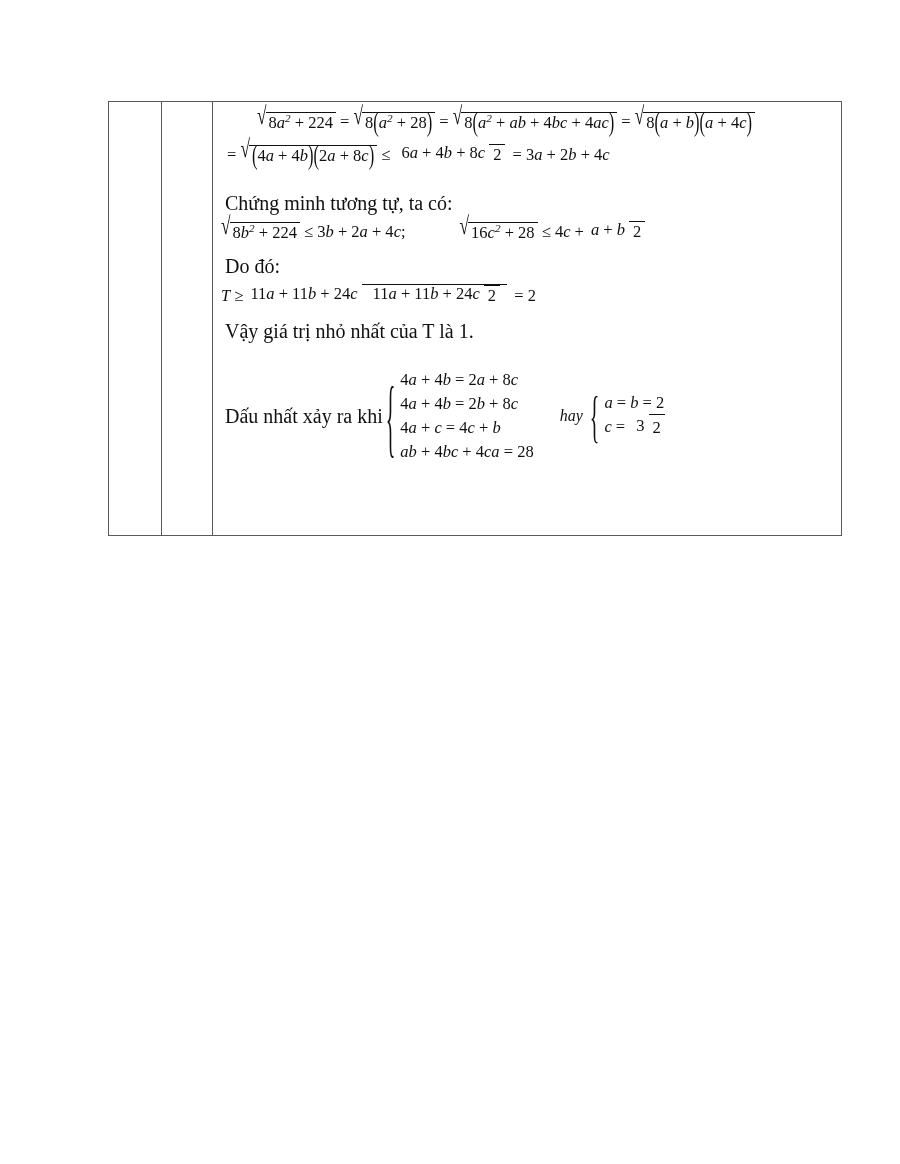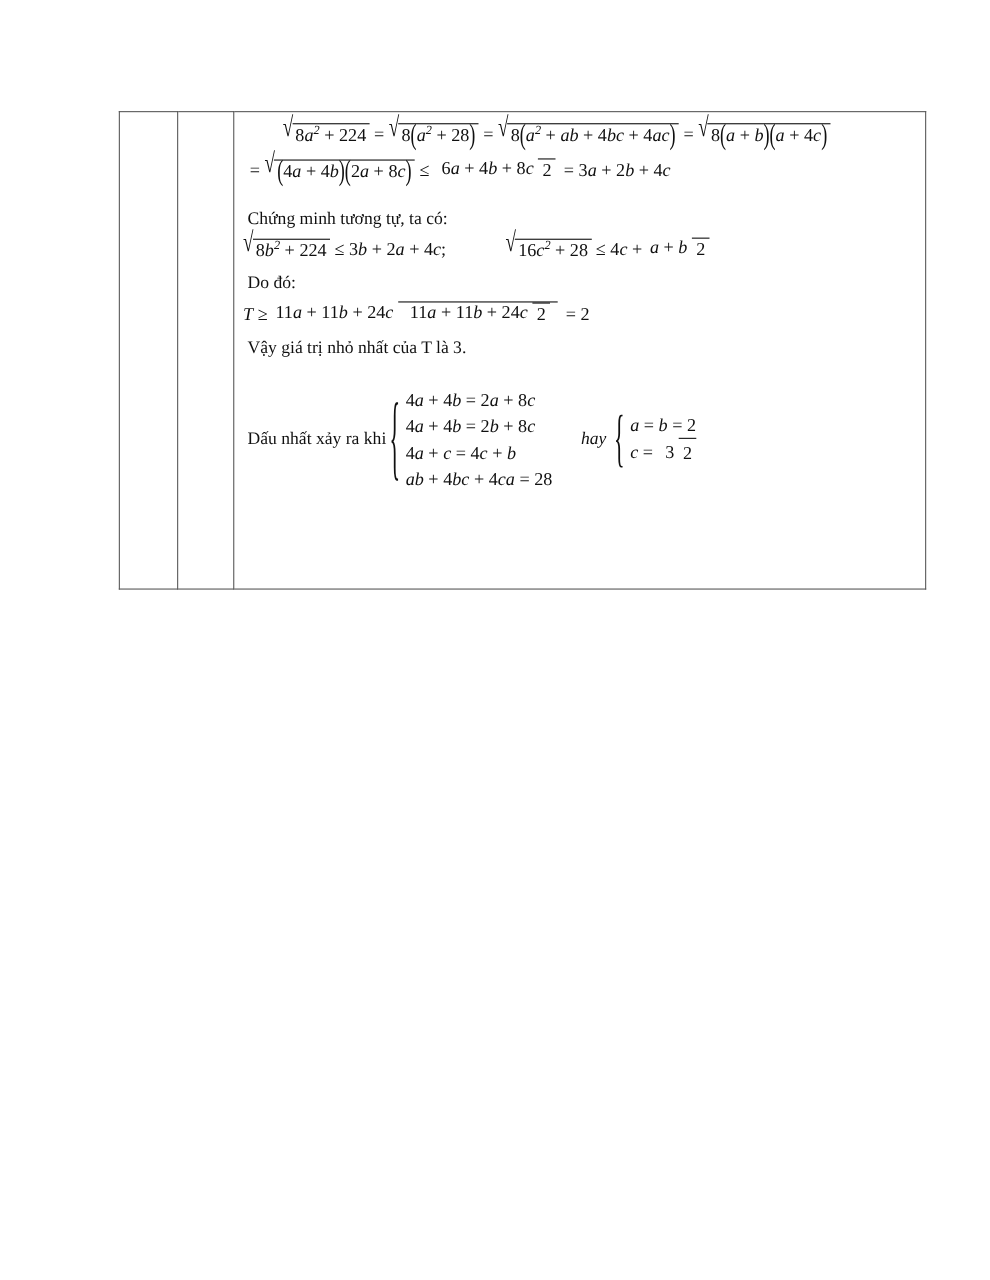--- a/index.html
+++ b/index.html
@@ -42,21 +42,21 @@
     font-size: 16.5px;
     line-height: 1.15;
     color: #101010;
     white-space: nowrap;
   }
   .mathline i, .var {
     font-style: italic;
     font-family: "Liberation Serif", "DejaVu Serif", serif;
   }
   .txtline {
-    font-size: 16px;
+    font-size: 20px;
     line-height: 1.3;
     color: #101010;
   }
 
   .row { display: flex; align-items: center; }
 
   
   .rad { display: inline-flex; align-items: stretch; }
   .rad > .sign {
     display: inline-block;
@@ -250,21 +250,21 @@
                 <span class="den">2</span>
               </span>
             </span>
           </span>
           <span>&nbsp;=&nbsp;2</span>
         </span>
       </div>
 
       <div class="gap-md"></div>
 
-      <div class="txtline ind">Vậy giá trị nhỏ nhất của T là 3.</div>
+      <div class="txtline ind">Vậy giá trị nhỏ nhất của T là 1.</div>
 
       <div class="gap-lg"></div>
 
       <div class="mathline ind">
         <span class="row">
           <span class="txtline">Dấu nhất xảy ra khi</span>
           <span class="brace">{</span>
           <span class="syslist">
             <div>4<i>a</i>&nbsp;+&nbsp;4<i>b</i>&nbsp;=&nbsp;2<i>a</i>&nbsp;+&nbsp;8<i>c</i></div>
             <div>4<i>a</i>&nbsp;+&nbsp;4<i>b</i>&nbsp;=&nbsp;2<i>b</i>&nbsp;+&nbsp;8<i>c</i></div>

